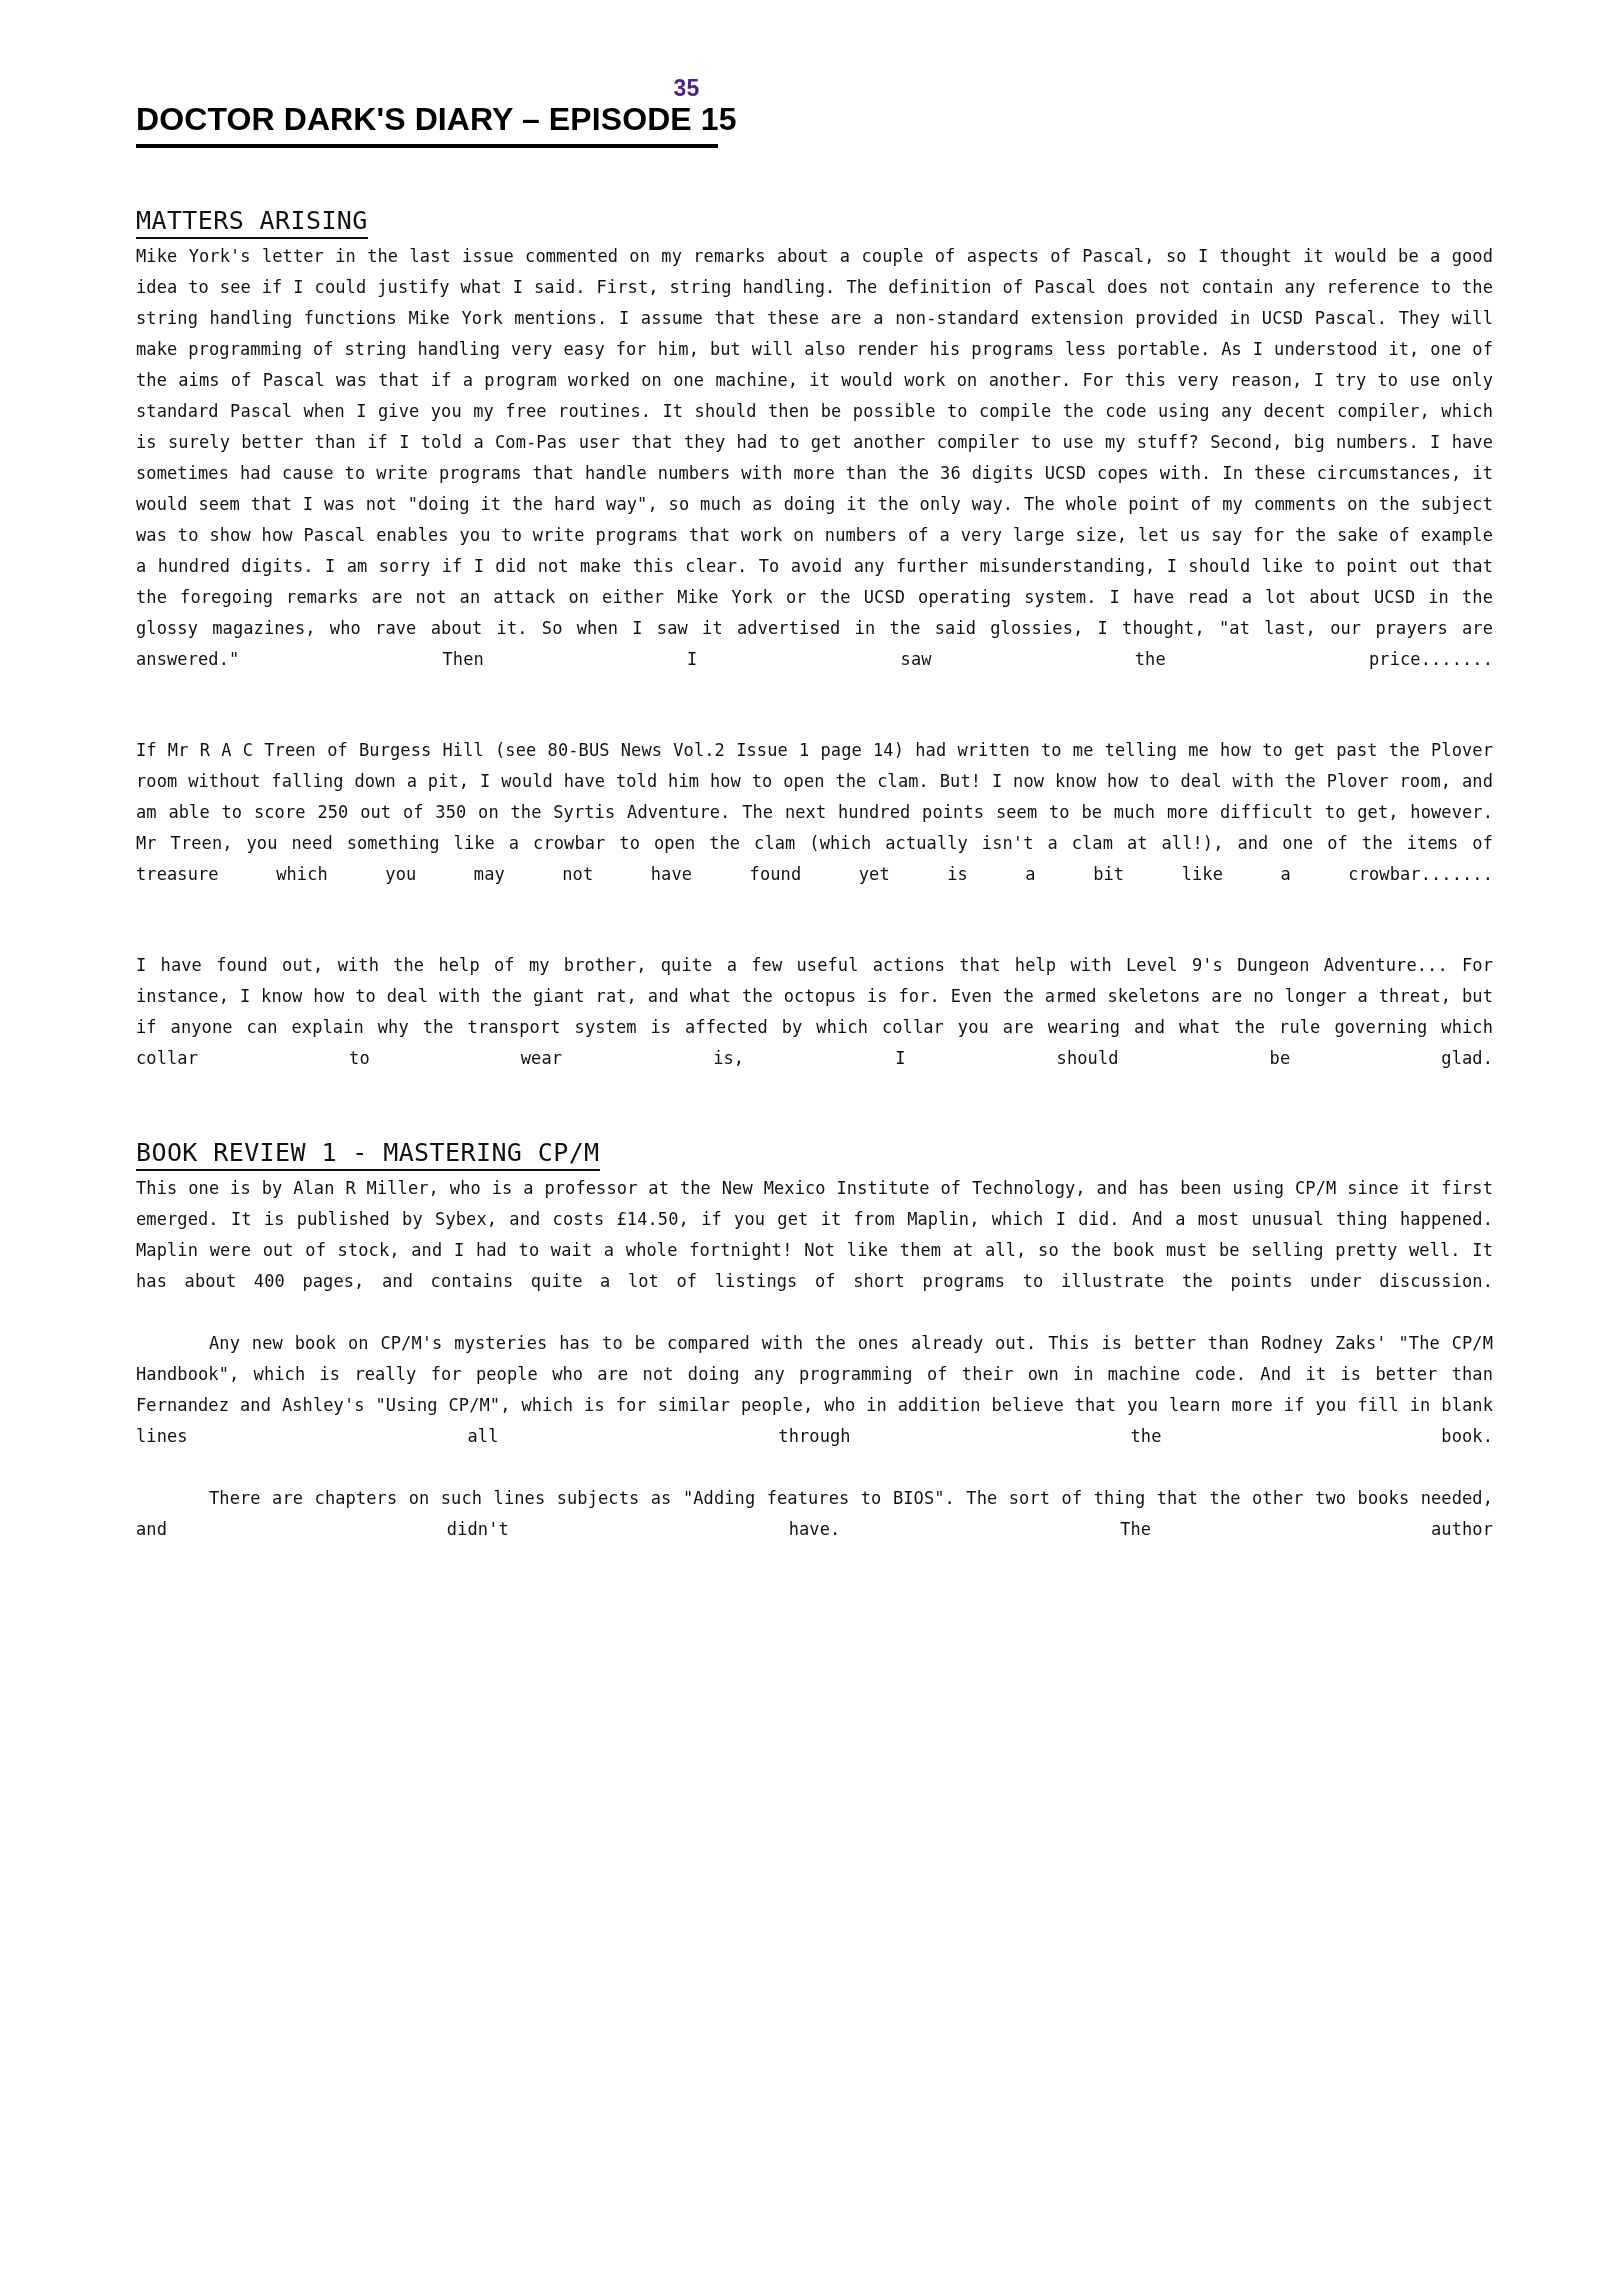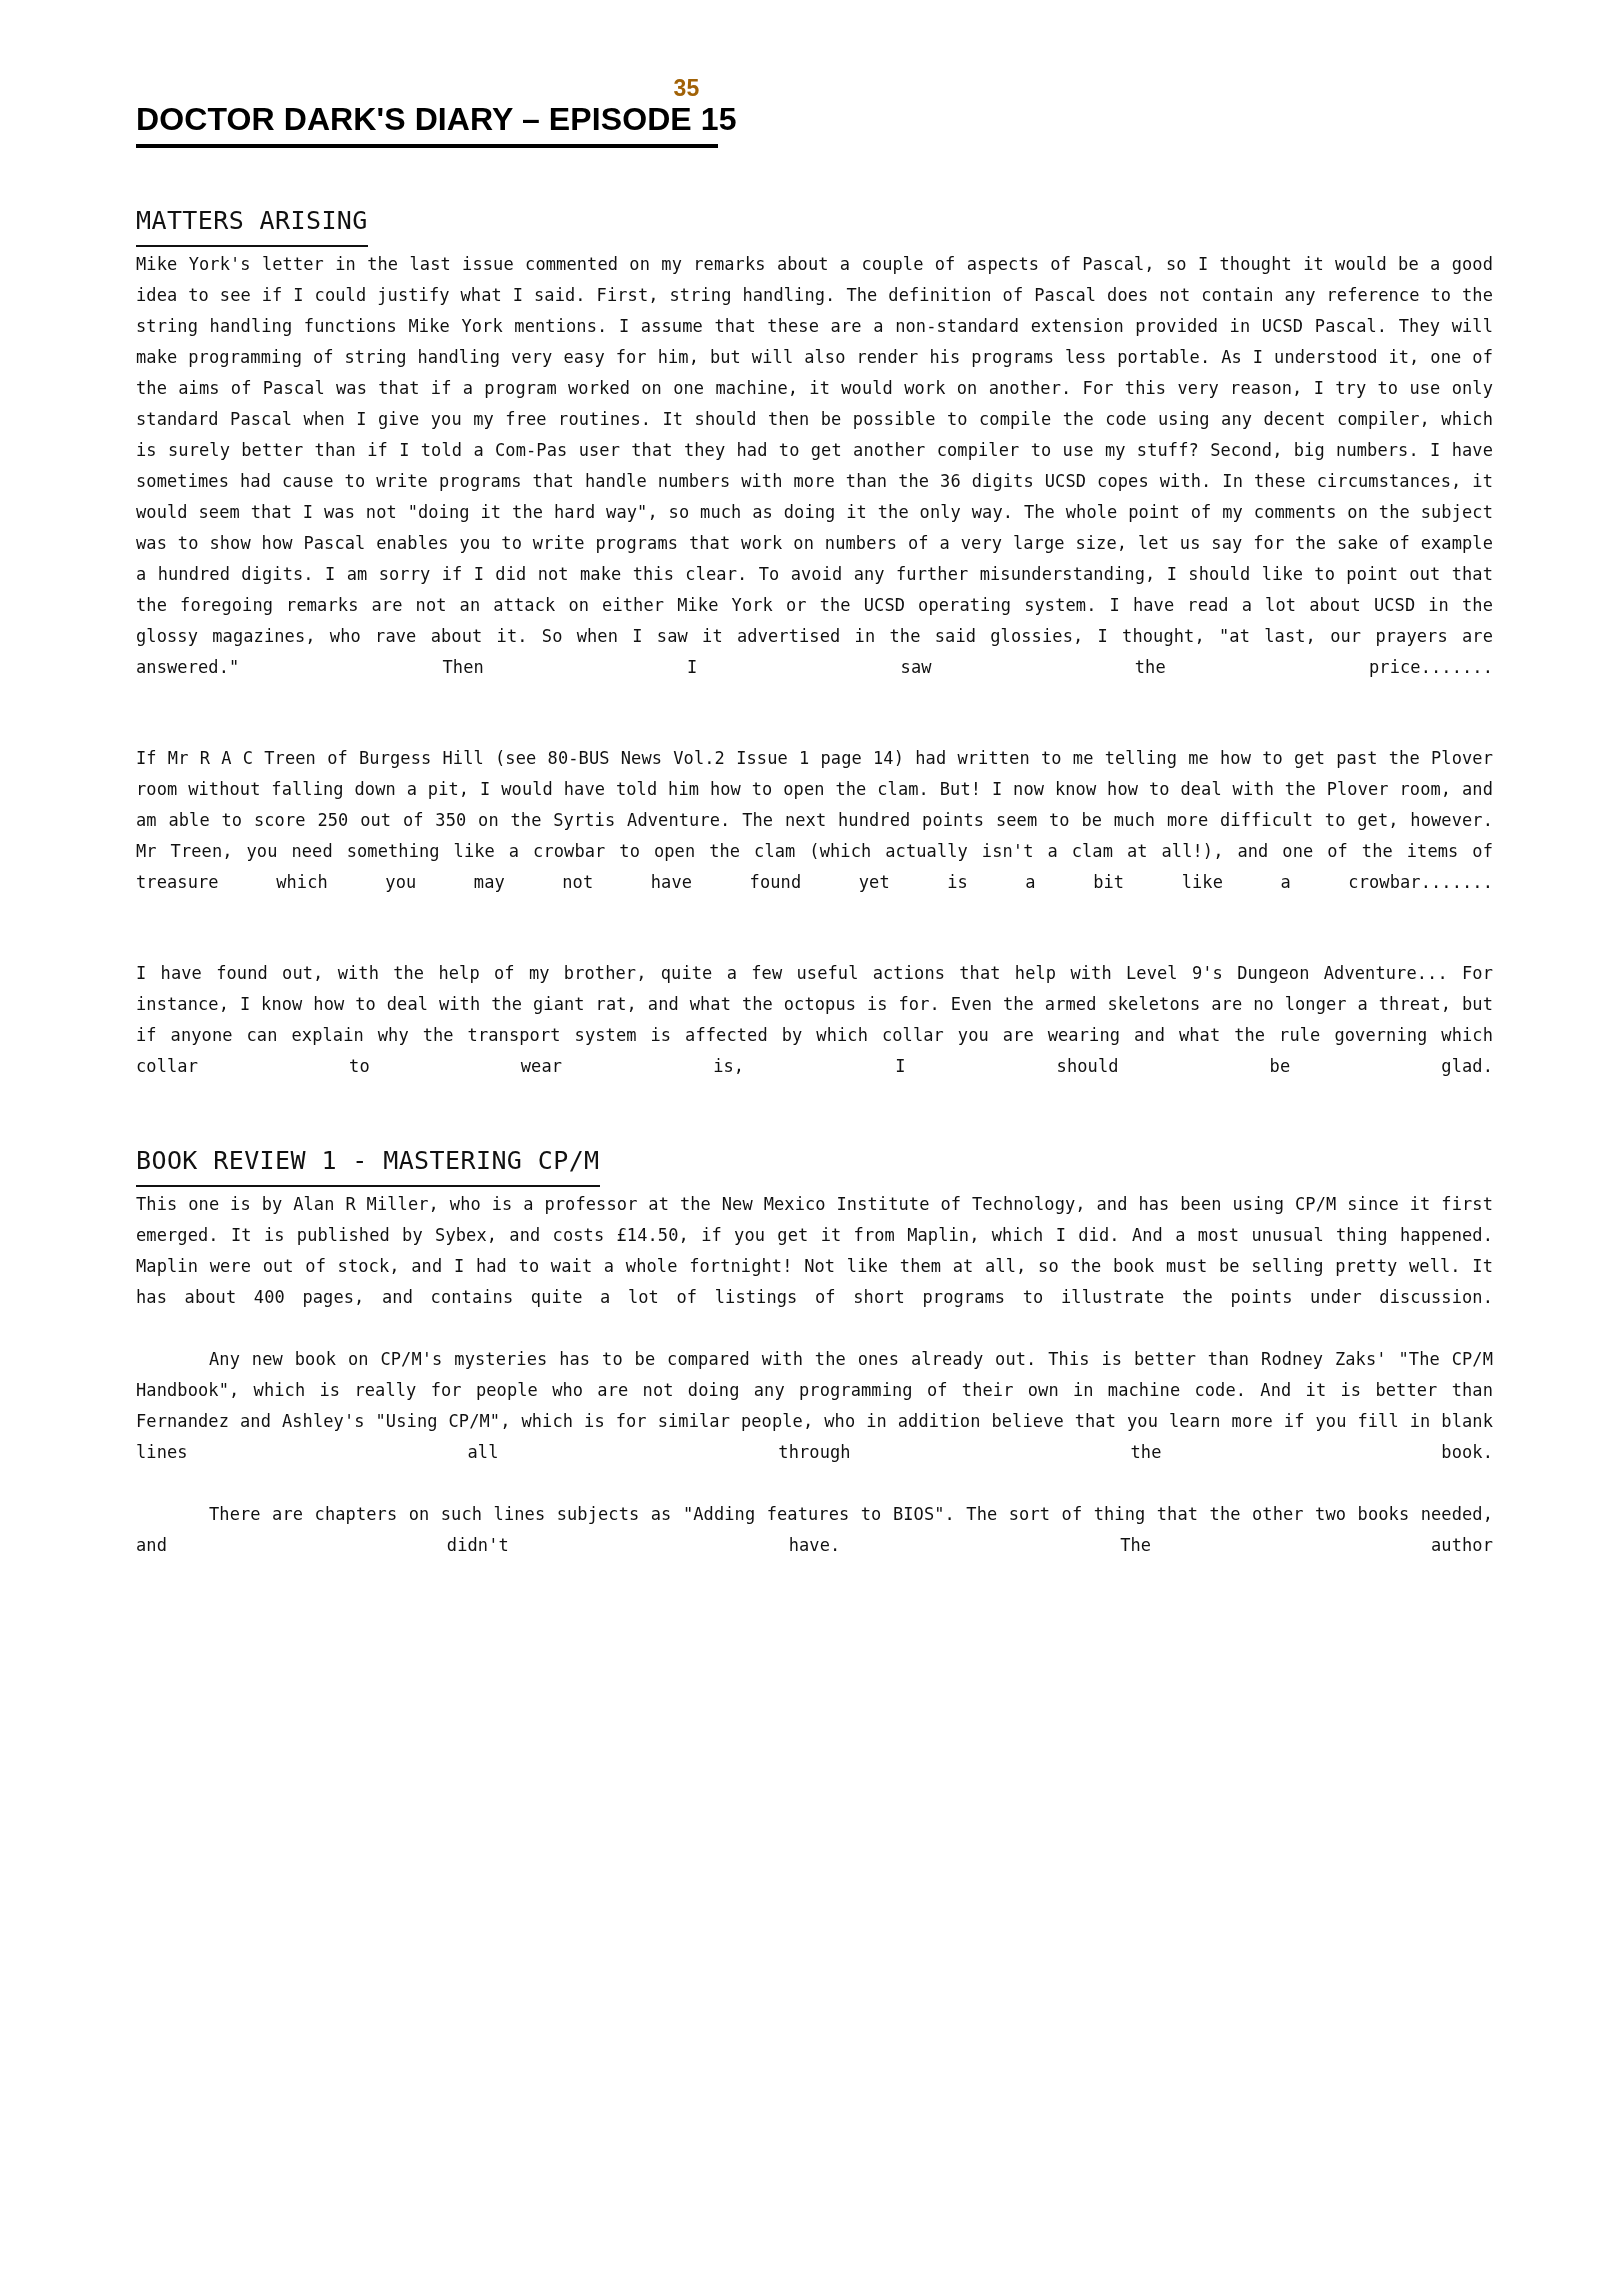--- a/index.html
+++ b/index.html
@@ -28,21 +28,21 @@
   .page-number {
     position: absolute;
     top: 75px;
     left: 0;
     width: 1373px;
     text-align: center;
     font-family: "Liberation Sans", sans-serif;
     font-size: 23px;
     font-weight: 700;
     letter-spacing: 0.3px;
-    color: #a16207;
+    color: #4c1d95;
   }
 
   .masthead {
     position: absolute;
     top: 103px;
     left: 136px;
   }
   .masthead-title {
     font-family: "Liberation Sans", sans-serif;
     font-size: 32px;
@@ -68,21 +68,21 @@
     width: 1357px;
   }
 
   .section-heading {
     font-size: 25px;
     line-height: 31px;
     letter-spacing: 0.4px;
     white-space: pre;
     display: inline-block;
     border-bottom: 2.8px solid #111;
-    padding-bottom: 9px;
+    padding-bottom: 1px;
     margin-bottom: 2.1px;
     font-weight: 400;
   }
   .heading-wrap { display: block; }
 
   p.para {
     margin: 0;
     font-size: 17px;
     line-height: 31px;
     letter-spacing: 0.1px;

